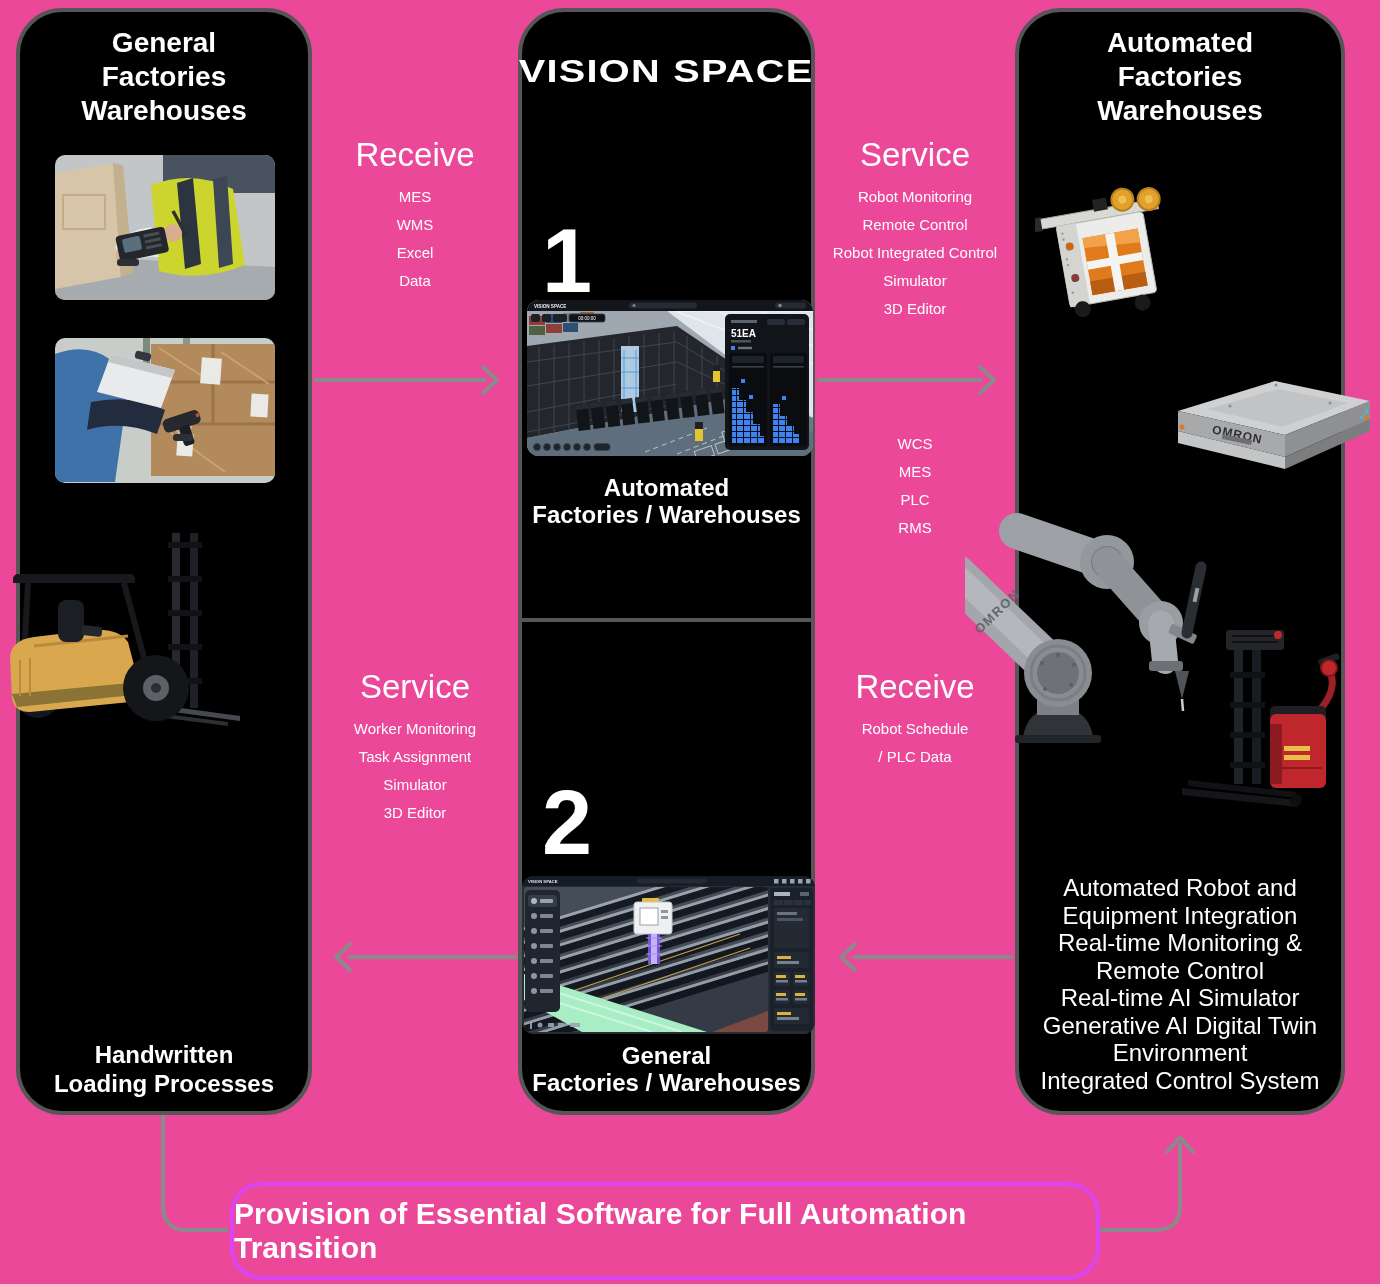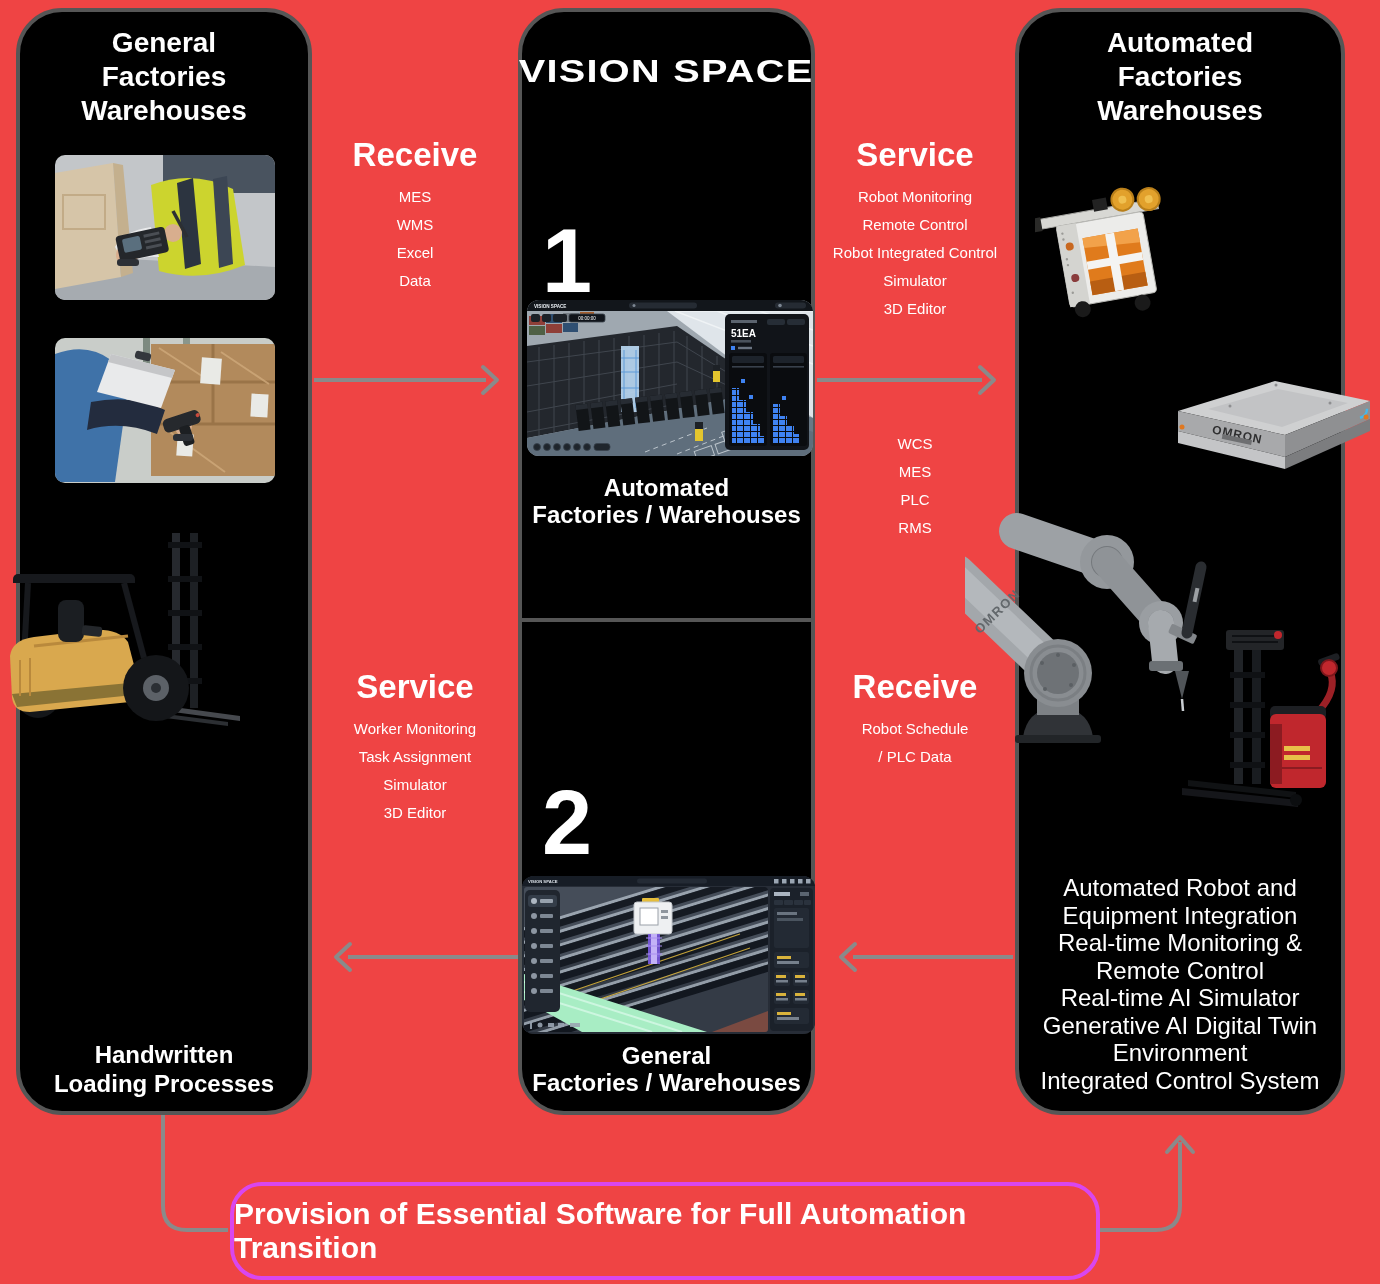--- a/index.html
+++ b/index.html
@@ -1,32 +1,32 @@
 <!DOCTYPE html>
 <html><head>
 <meta charset="utf-8">
 <title>Vision Space Transition Diagram</title>
 <style>
   html,body{margin:0;padding:0;background:#000;}
-  #stage{position:relative;width:1380px;height:1284px;background:#ef4444;overflow:hidden;
+  #stage{position:relative;width:1380px;height:1284px;background:#ec4899;overflow:hidden;
          font-family:"Liberation Sans",sans-serif;color:#fff;}
   .overlay{position:absolute;left:0;top:0;pointer-events:none;}
   .card{position:absolute;box-sizing:border-box;border:4px solid #565656;border-radius:46px;background:#000;}
   .card-title{position:absolute;text-align:center;font-size:28px;font-weight:bold;line-height:1.22;}
   .card-title span{display:block;}
   .photo{position:absolute;border-radius:10px;overflow:hidden;}
   .illus{position:absolute;}
   .point{position:absolute;text-align:center;font-size:24px;font-weight:bold;line-height:29px;white-space:pre-line;}
   .vs-logo{position:absolute;text-align:center;font-size:31px;font-weight:bold;letter-spacing:1px;}
   .vs-logo span{display:inline-block;transform:scaleX(1.28);}
   .big-num{position:absolute;font-size:90px;font-weight:bold;line-height:1;}
   .shot{position:absolute;border-radius:12px;overflow:hidden;background:#222;}
   .caption{position:absolute;text-align:center;font-size:24px;font-weight:bold;line-height:27px;white-space:pre-line;}
   .flow{position:absolute;text-align:center;}
-  .flow-heading{font-size:33px;font-weight:bold;line-height:1.15;}
+  .flow-heading{font-size:33px;font-weight:normal;line-height:1.15;}
   .flow-items{margin-top:9px;}
   .flow-item{font-size:15px;line-height:28px;font-weight:400;}
   .points-col{position:absolute;text-align:center;}
   .points-col .rpoint{font-size:24px;font-weight:normal;line-height:27.5px;white-space:pre-line;}
   .divider{position:absolute;background:#565656;}
   .bottom-box{position:absolute;left:230px;top:1182px;width:870px;height:98px;box-sizing:border-box;
               border:4px solid #d946ef;border-radius:32px;display:flex;align-items:center;justify-content:center;
               font-size:30px;font-weight:bold;}
   text{font-family:"Liberation Sans",sans-serif;}
 </style>

